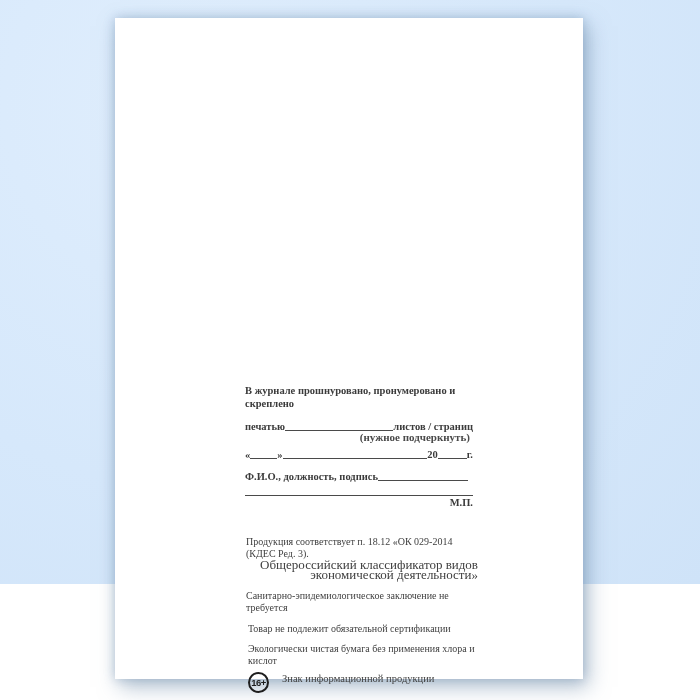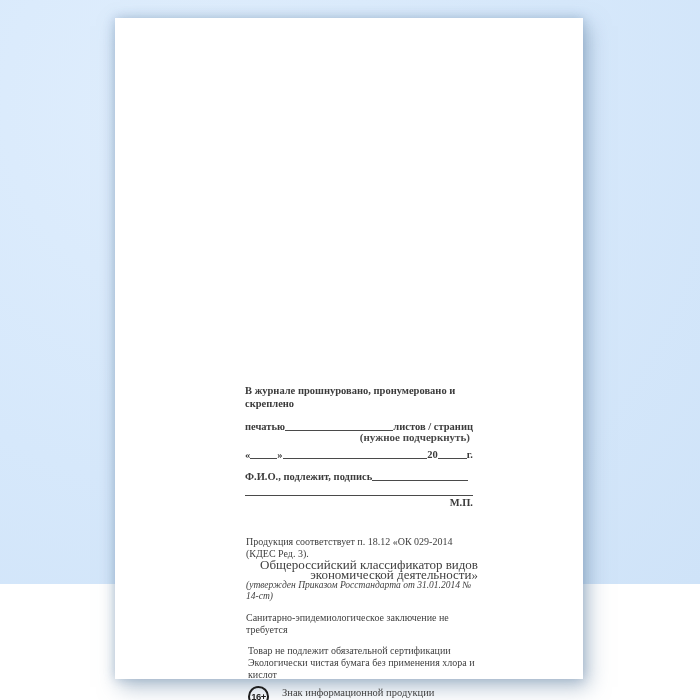--- a/index.html
+++ b/index.html
@@ -55,21 +55,21 @@
     color: #4a4a4a;
   }
   .longline {
     height: 8px;
     margin-top: 4px;
     border-bottom: 1px solid #4a4a4a;
   }
   .right { text-align: right; }
   .mt4  { margin-top: 4px; }
   .mt6  { margin-top: 6px; }
-  .mt8  { }
+  .mt8  { margin-top: 8px; }
   .mt9  { margin-top: 9px; }
   .mt10 { margin-top: 10px; }
   .mt17 { }
   
   .block2 {
     position: absolute;
     left: 131px;
     top: 518px;
     width: 232px;
     color: #404040;
@@ -125,33 +125,32 @@
         <span>«</span>
         <span class="fill w27"></span>
         <span>»</span>
         <span class="fill"></span>
         <span>20</span>
         <span class="fill w29"></span>
         <span>г.</span>
       </div>
 
       <div class="row mt9">
-        <span>Ф.И.О., подлежит, подпись</span>
+        <span>Ф.И.О., должность, подпись</span>
         <span class="fill mr5"></span>
       </div>
 
       <div class="longline"></div>
 
       <div class="right mt17">М.П.</div>
     </div>
 
     <div class="block2">
       <div>Продукция соответствует п. 18.12 «ОК 029-2014 (КДЕС Ред. 3).</div>
       <div class="s9">Общероссийский классификатор видов экономической деятельности»</div>
-      <div class="it s95">(утвержден Приказом Росстандарта от 31.01.2014 № 14-ст)</div>
 
       <div class="mt10">Санитарно-эпидемиологическое заключение не требуется</div>
       <div class="mt9 ind">Товар не подлежит обязательной сертификации</div>
       <div class="mt8 ind">Экологически чистая бумага без применения хлора и кислот</div>
 
       <div class="badge-row mt4 ind">
         <span class="badge">
           <span>16+</span>
         </span>
         <span class="badge-text">

